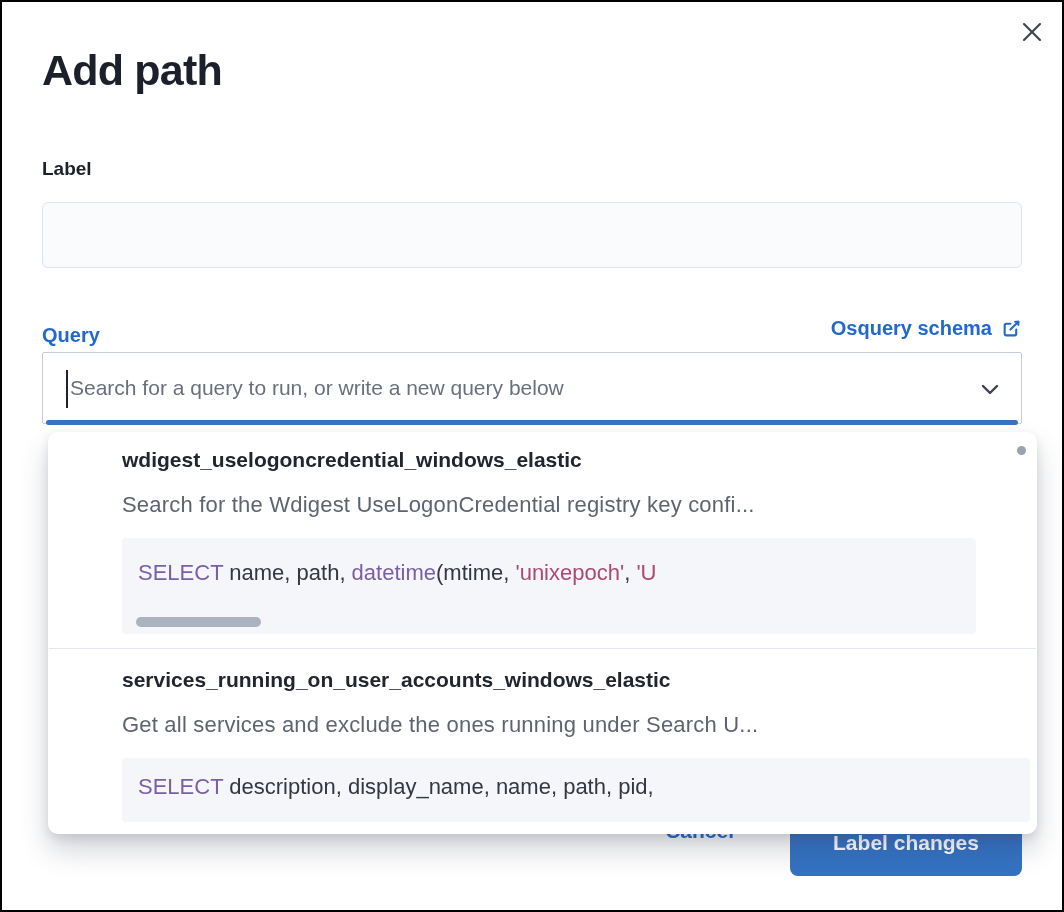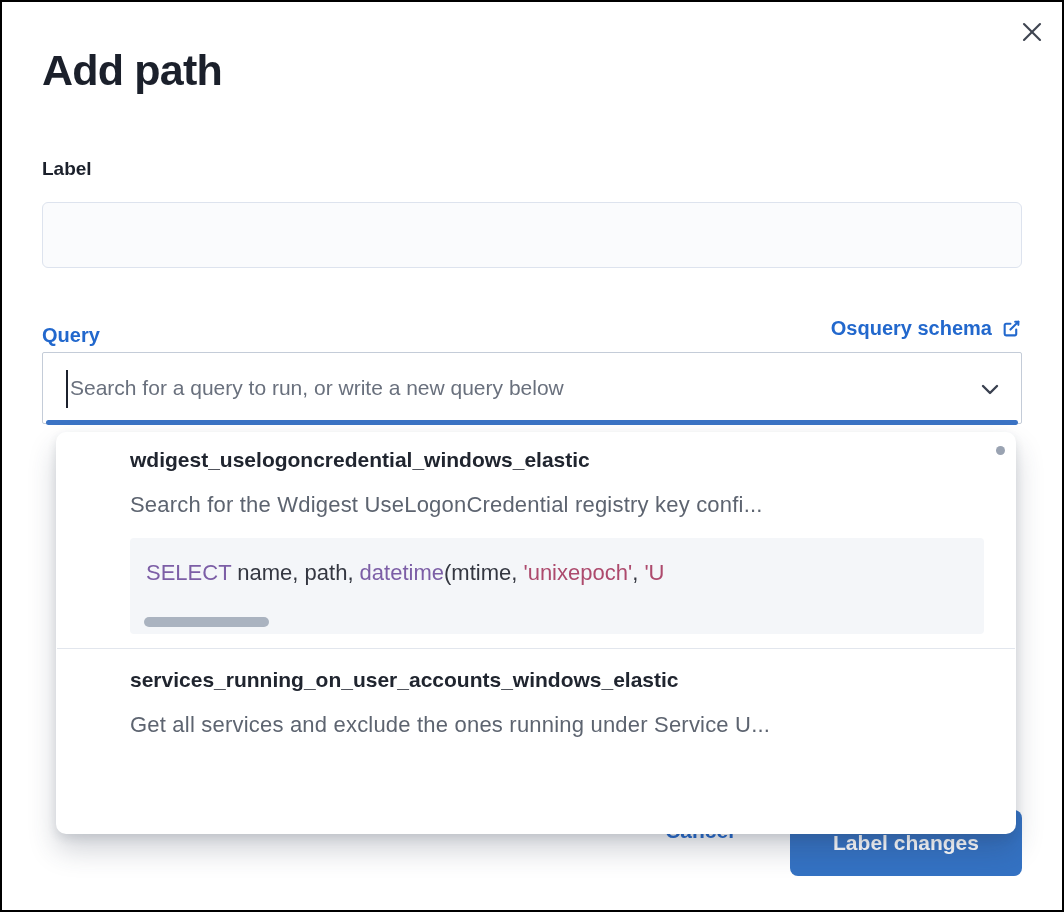--- a/index.html
+++ b/index.html
@@ -32,22 +32,22 @@
 
   
   .combobox{position:absolute;left:42px;top:352px;width:980px;height:72px;box-sizing:border-box;background:#fff;border:1px solid var(--combobox-border,#c4ccd8);border-radius:2px;}
   .cb-input{position:absolute;inset:0;border:none;background:transparent;outline:none;padding:0 60px 0 27px;font-family:"Liberation Sans",sans-serif;font-size:21px;color:#1b202b;border-radius:9px;}
   .cb-input::placeholder{color:var(--placeholder,#69707d);opacity:1;}
   .cb-caret{position:absolute;left:23px;top:17px;width:2px;height:38px;background:#1c212d;}
   .cb-chevron{position:absolute;right:18px;top:23px;width:26px;height:26px;color:#3a4150;cursor:pointer;display:flex;align-items:center;justify-content:center;}
   .focus-bar{position:absolute;left:3px;right:3px;bottom:-2px;height:5px;border-radius:3px;background:var(--focus-bar,#3b73c4);}
 
   
-  .panel{position:absolute;left:56px;top:432px;width:960px;height:402px;background:#fff;border-radius:10px;z-index:10;
-    box-shadow:0 16px 28px rgba(44,56,78,.22), 0 4px 10px rgba(44,56,78,.12);}
+  .panel{position:absolute;left:48px;top:432px;width:960px;height:402px;background:#fff;border-radius:10px;z-index:10;
+    box-shadow:0 16px 28px rgba(44,56,78,.22), 0 4px 10px rgba(44,56,78,.12);padding-left:29px;}
   .scroll-dot{position:absolute;right:11px;top:14px;width:9px;height:9px;border-radius:50%;background:#9aa3b2;cursor:pointer;}
   .opt-title{position:absolute;left:74px;font-size:21px;font-weight:700;color:#20252f;white-space:nowrap;}
   .opt-desc{position:absolute;left:74px;font-size:22px;letter-spacing:.2px;color:var(--muted-text,#5d6470);white-space:nowrap;}
   .code-block{position:absolute;left:74px;background:var(--code-bg,#f4f6f9);border-radius:4px;overflow:hidden;}
   .code-line{position:absolute;left:16px;white-space:pre;font-family:Liberation Sans, sans-serif;font-size:22px;color:var(--code-plain,#343741);}
   .tok-k{color:var(--code-keyword,#7c5ea6);}
   .tok-p{color:var(--code-plain,#343741);}
   .tok-s{color:var(--code-string,#ad4a6d);}
   .hscroll-thumb{position:absolute;left:14px;bottom:7px;width:125px;height:10px;border-radius:5px;background:#aab3c0;cursor:pointer;}
   .divider{position:absolute;left:1px;right:1px;top:216px;height:1px;background:var(--divider,#e2e6ed);}
@@ -106,17 +106,20 @@
   <div class="opt-desc" style="top:60px;">Search for the Wdigest UseLogonCredential registry key confi...</div>
   <div class="code-block" style="top:106px;width:854px;height:96px;">
     <div class="code-line" style="top:22px;"><span class="tok-k">SELECT</span><span class="tok-p"> name, path, </span><span class="tok-k">datetime</span><span class="tok-p">(mtime, </span><span class="tok-s">'unixepoch'</span><span class="tok-p">, </span><span class="tok-s">'U</span></div>
     <div class="hscroll-thumb"></div>
   </div>
 
   <div class="divider"></div>
 
   <div class="option opt2"></div>
   <div class="opt-title" style="top:236px;">services_running_on_user_accounts_windows_elastic</div>
-  <div class="opt-desc" style="top:280px;">Get all services and exclude the ones running under Service U...</div>
+  <div class="opt-desc" style="top:280px;">Get all services and exclude the ones running under Search U...</div>
+  <div class="code-block" style="top:326px;width:908px;height:64px;">
+    <div class="code-line" style="top:16px;"><span class="tok-k">SELECT</span><span class="tok-p"> description, display_name, name, path, pid,</span></div>
+  </div>
 </div>
 
 <button class="cancel-btn">Cancel</button>
 <button class="save-btn">Label changes</button>
 
 </body></html>

